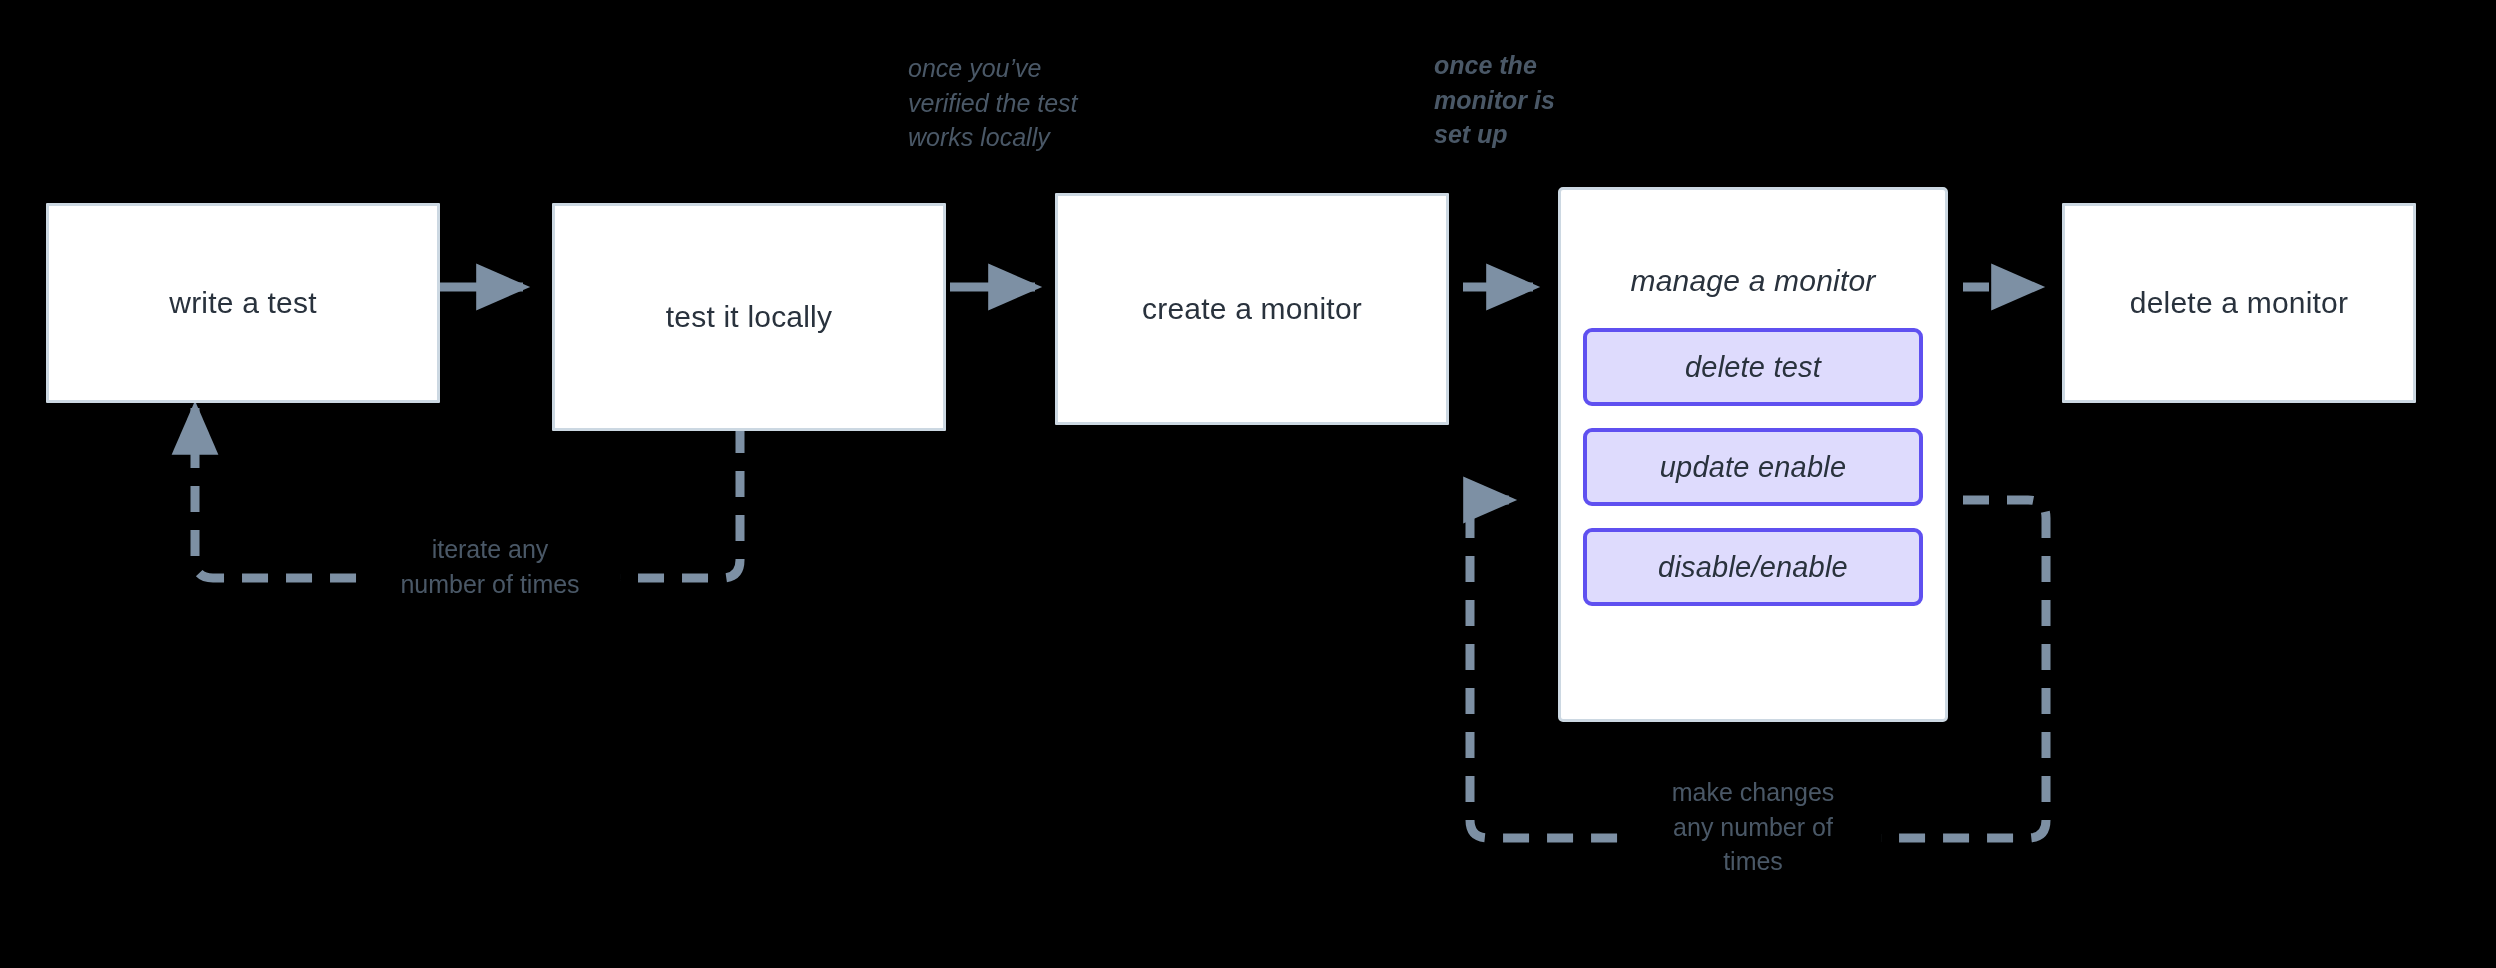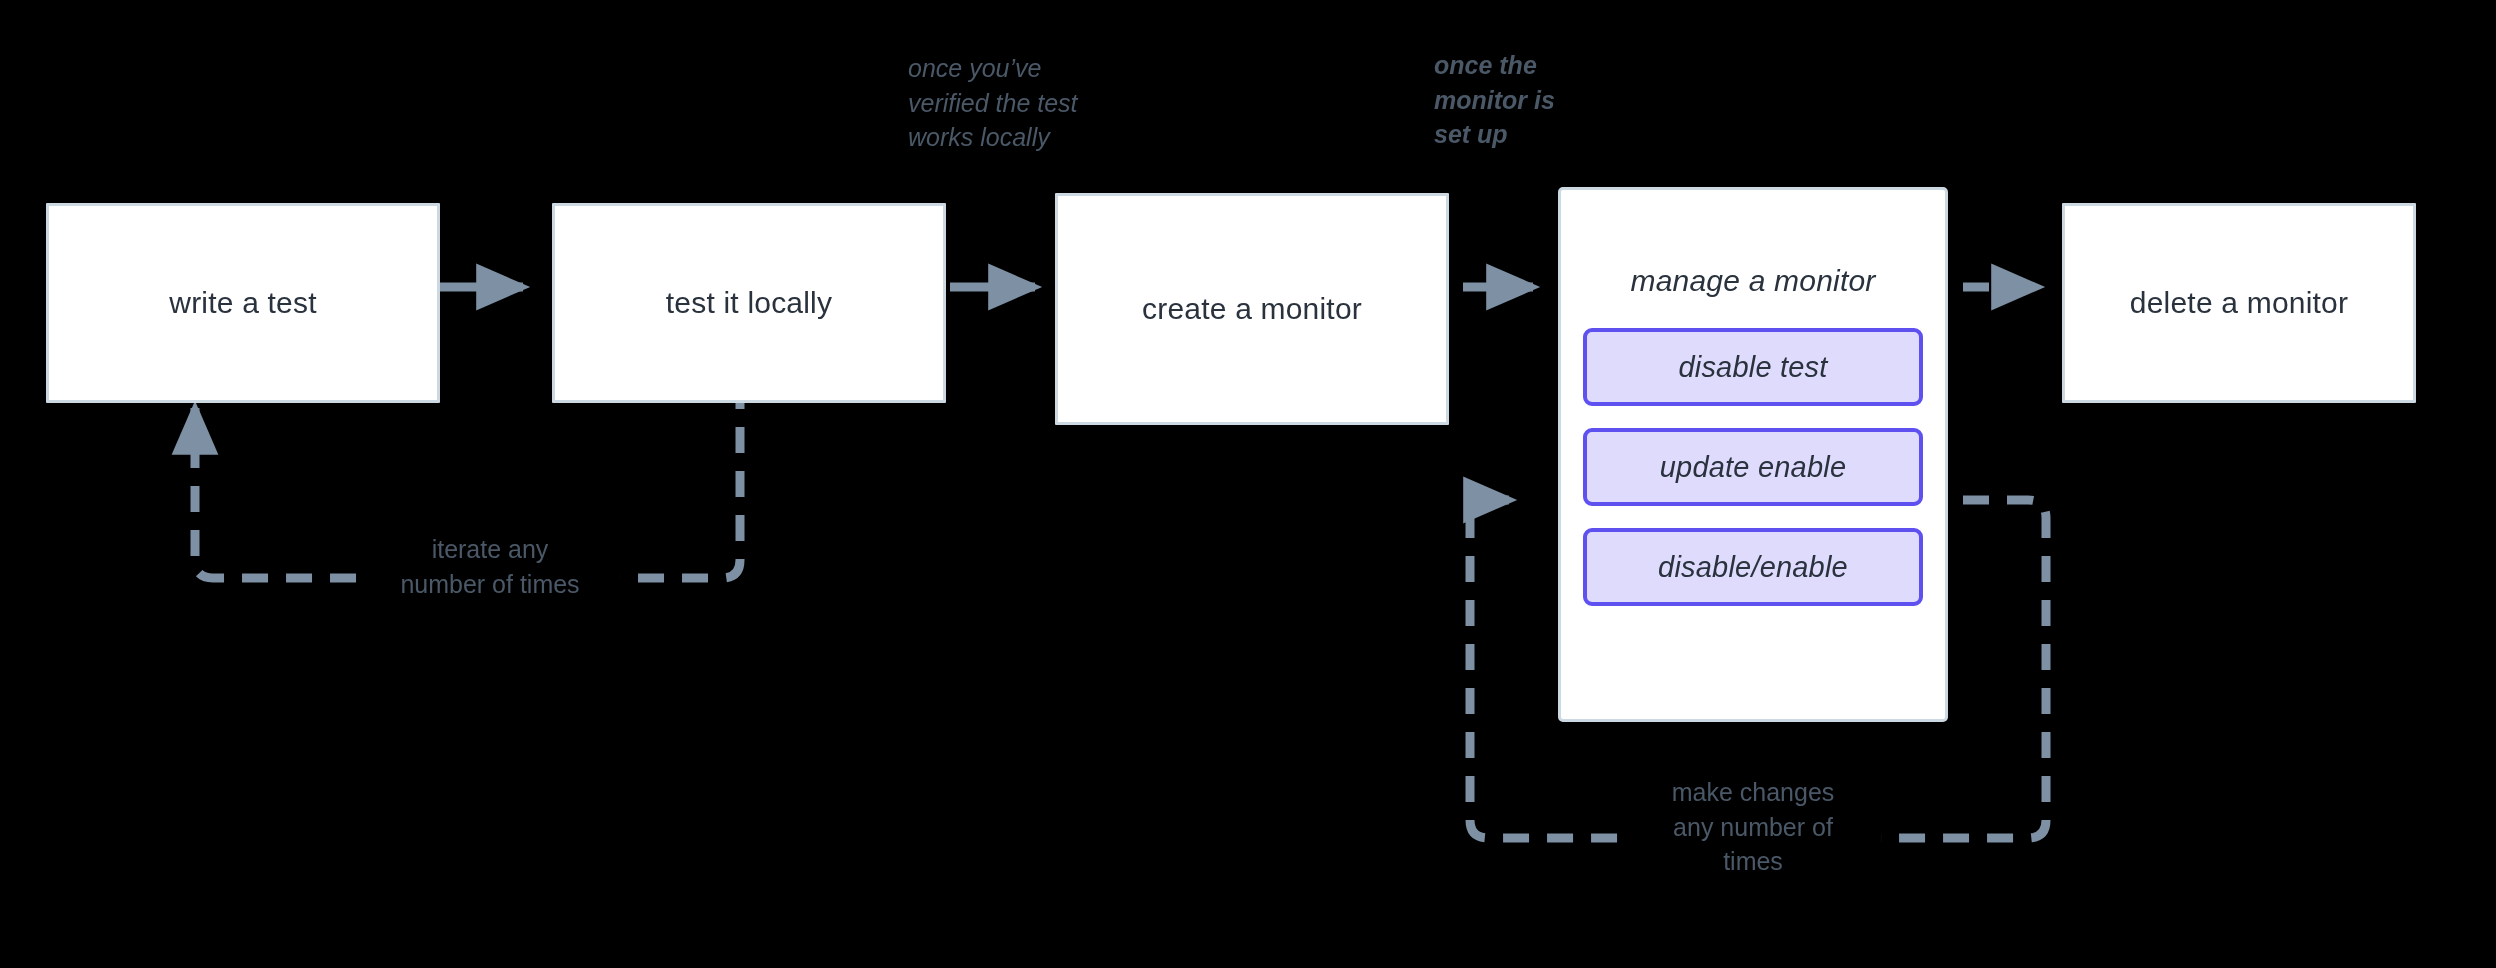--- a/index.html
+++ b/index.html
@@ -133,32 +133,32 @@
     <g>
       <path d="M 1963 500 L 2028 500 Q 2046 500 2046 518 L 2046 820 Q 2046 838 2028 838
                L 1488 838 Q 1470 838 1470 820 L 1470 518 Q 1470 500 1488 500 L 1510 500" stroke="#7d90a4" stroke-width="9" fill="none" stroke-dasharray="26 18" stroke-linecap="butt" marker-end="url(#arrowhead)"></path>
     </g>
   </svg>
 
   <div class="node" style="left:46px; top:187px; width:394px; height:200px;">
     <span>write a test</span>
   </div>
 
-  <div class="node" style="left:552px; top:187px; width:394px; height:200px;">
+  <div class="node" style="left:552px; top:187px; width:394px; height:228px;">
     <span>test it locally</span>
   </div>
 
   <div class="node" style="left:1055px; top:177px; width:394px; height:232px;">
     <span>create a monitor</span>
   </div>
 
   <div class="group-node" style="left:1558px; top:187px; width:390px; height:535px;font-style:italic;">
     <div class="group-title">manage a monitor</div>
     <div class="sub-node">
-      <span>disable test</span>
+      <span>delete test</span>
     </div>
     <div class="sub-node">
       <span>update enable</span>
     </div>
     <div class="sub-node">
       <span>disable/enable</span>
     </div>
   </div>
 
   <div class="node" style="left:2062px; top:187px; width:354px; height:200px;">

